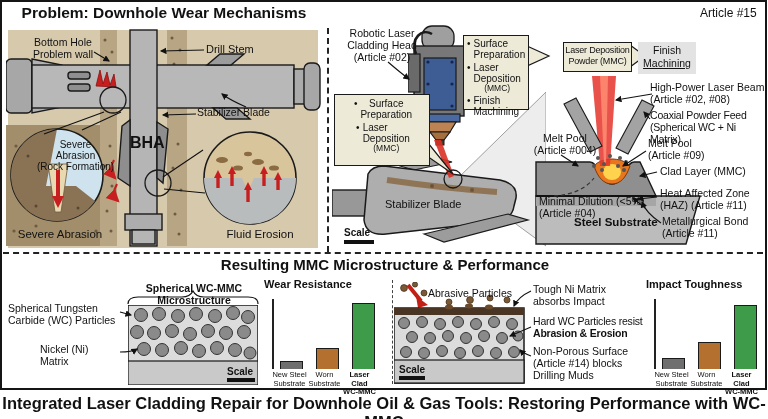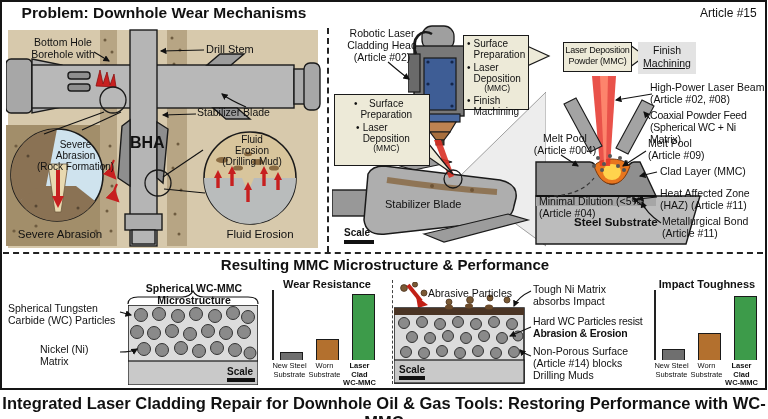--- a/index.html
+++ b/index.html
@@ -22,21 +22,21 @@
   .bu{font-size:10px}
   .sub{display:block;font-size:8.5px;text-align:center}
   .graybox{background:#e3e3e3;z-index:5}
   .scalebar{background:#111;height:4px;z-index:6}
   .scaletxt{font-size:10px;font-weight:bold;z-index:6}
   .txt{z-index:6}
   .svgl{z-index:1}
   .svgm{z-index:2}
   #overlay{z-index:4;pointer-events:none}
   .chart{z-index:6}
-  .chart-title{font-weight:bold;font-size:11px;text-align:center;margin-bottom:0}
+  .chart-title{font-weight:bold;font-size:11px;text-align:left;margin-bottom:9px}
   .plot{height:70px;margin-left:8px;border-left:2px solid #222;display:flex;
         align-items:flex-end;gap:13px;padding-left:6px}
   .bar{width:21px;border:1px solid #1a1a1a;border-bottom:none}
   .labels{display:flex;margin-left:8px;margin-top:2px}
   .bar-label{width:35px;font-size:7.5px;line-height:1.15;text-align:center;white-space:pre-line}
   .bar-label.bold{font-weight:bold}
   .caption{font-size:16.5px;font-weight:bold;text-align:center;z-index:6}
   .underl{text-decoration:underline}
 </style>
 </head>
@@ -141,31 +141,28 @@
         <polygon points="208,152 216,152 212,144"></polygon>
           <polygon points="222,148 230,148 226,140"></polygon>
         <polygon points="238,164 246,164 242,156"></polygon>
           <polygon points="254,148 262,148 258,140"></polygon>
         <polygon points="268,154 276,154 272,146"></polygon>
       </g>
     </g>
   </svg>
 
   <div class="abs txt lbl ctr pre" style="left:30px;top:37px;width:66px">Bottom Hole
-Borehole with</div>
+Problem wall</div>
   <div class="abs txt lbl2" style="left:206px;top:43px;width:70px">Drill Stem</div>
   <div class="abs txt lbl" style="left:197px;top:107px;width:84px">Stabilizer Blade</div>
   <div class="abs txt ctr" style="left:130px;top:134px;width:28px;font-size:16px;font-weight:600">BHA</div>
   <div class="abs txt lbl ctr pre" style="left:33px;top:139px;width:85px;font-size:10px">Severe
 Abrasion
 (Rock Formation)</div>
   <div class="abs txt cap ctr" style="left:14px;top:228px;width:92px;font-weight:normal">Severe Abrasion</div>
-  <div class="abs txt lbl ctr pre" style="left:208px;top:134px;width:88px;font-size:10px">Fluid
-Erosion
-(Drilling Mud)</div>
   <div class="abs txt cap ctr" style="left:216px;top:228px;width:88px;font-weight:normal">Fluid Erosion</div>
 
   <div class="abs vdash" style="left:327px;top:28px;height:224px"></div>
   <div class="abs hdash" style="left:3px;top:252px;width:760px"></div>
   <div class="abs vdash2" style="left:392px;top:280px;height:104px"></div>
 
   <div class="abs txt" style="left:700px;top:6px;width:62px;font-size:12px">Article #15</div>
   <div class="abs txt lbl ctr pre" style="left:336px;top:28px;width:92px">Robotic Laser
 Cladding Head
 (Article #02)</div>

